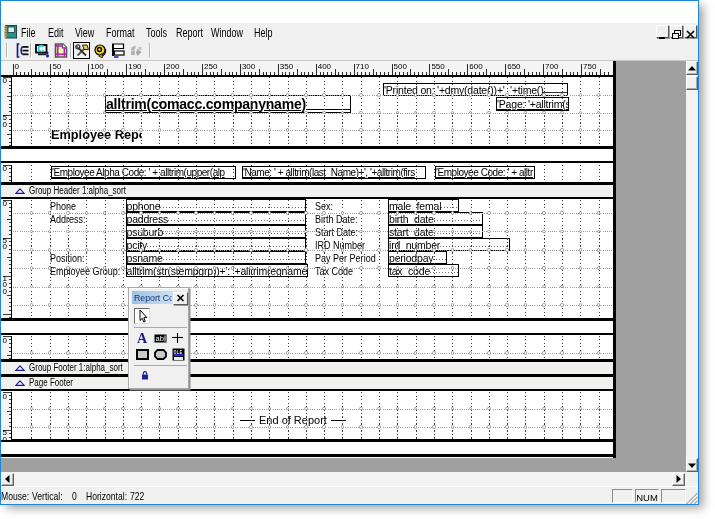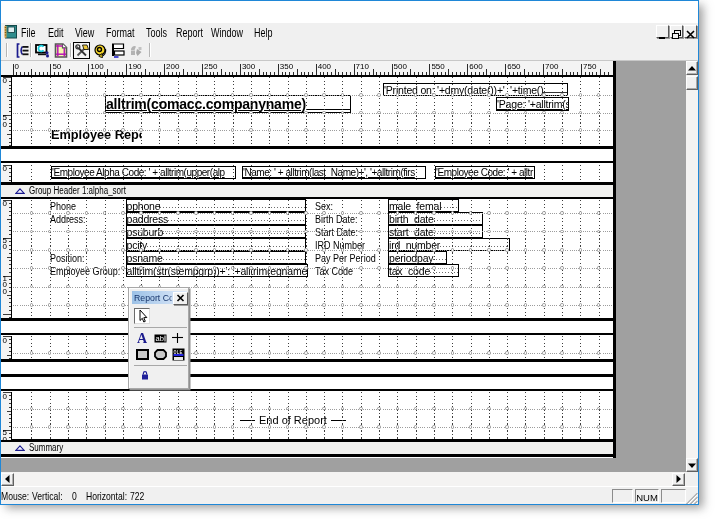--- a/index.html
+++ b/index.html
@@ -415,30 +415,36 @@
       <div class="" style="position: absolute; left: 1px; width: 612px; top: 123.5px; height: 12px; background: rgb(241, 241, 239); font-size: 11px;">
         <svg style="position:absolute;left:14px;top:3.5px" width="10" height="6">
           <polygon points="5,0.8 9.2,5.4 0.8,5.4" fill="#f4f4ff" stroke="#1b1b8e" stroke-width="1.1"></polygon>
         </svg>
         <span style="position:absolute;left:28px;top:0.5px;font-size:10px;transform:scaleX(0.8);transform-origin:0 0;white-space:nowrap">Group Header 1:alpha_sort</span>
       </div>
       <div class="" style="position: absolute; left: 1px; width: 612px; top: 135.5px; height: 2.5px; background: rgb(0, 0, 0);"></div>
       <div class="" style="position: absolute; left: 1px; width: 612px; top: 257px; height: 2.5px; background: rgb(0, 0, 0);"></div>
       <div class="" style="position: absolute; left: 1px; width: 612px; top: 271.5px; height: 2.5px; background: rgb(0, 0, 0);"></div>
       <div class="" style="position: absolute; left: 1px; width: 612px; top: 298px; height: 2.5px; background: rgb(0, 0, 0);"></div>
-      <div class="" style="position: absolute; left: 1px; width: 612px; top: 312.5px; height: 2.5px; background: rgb(0, 0, 0);"></div>
-      <div class="" style="position: absolute; left: 1px; width: 612px; top: 313px; height: 2.5px; background: rgb(0, 0, 0);"></div>
-      <div class="" style="position: absolute; left: 1px; width: 612px; top: 327.5px; height: 2.5px; background: rgb(0, 0, 0);"></div>
-      <div class="" style="position: absolute; left: 1px; width: 612px; top: 378px; height: 2.5px; background: rgb(0, 0, 0);"></div>
-      <div class="" style="position: absolute; left: 1px; width: 612px; top: 380.5px; height: 12px; background: rgb(241, 241, 239); font-size: 11px;">
+      <div class="" style="position: absolute; left: 1px; width: 612px; top: 300.5px; height: 12px; background: rgb(241, 241, 239); font-size: 11px;">
         <svg style="position:absolute;left:14px;top:3.5px" width="10" height="6">
           <polygon points="5,0.8 9.2,5.4 0.8,5.4" fill="#f4f4ff" stroke="#1b1b8e" stroke-width="1.1"></polygon>
         </svg>
-        <span style="position:absolute;left:28px;top:0.5px;font-size:10px;transform:scaleX(0.8);transform-origin:0 0;white-space:nowrap">Summary</span>
-      </div>
+        <span style="position:absolute;left:28px;top:0.5px;font-size:10px;transform:scaleX(0.8);transform-origin:0 0;white-space:nowrap">Group Footer 1:alpha_sort</span>
+      </div>
+      <div class="" style="position: absolute; left: 1px; width: 612px; top: 312.5px; height: 2.5px; background: rgb(0, 0, 0);"></div>
+      <div class="" style="position: absolute; left: 1px; width: 612px; top: 313px; height: 2.5px; background: rgb(0, 0, 0);"></div>
+      <div class="" style="position: absolute; left: 1px; width: 612px; top: 315.5px; height: 12px; background: rgb(241, 241, 239); font-size: 11px;">
+        <svg style="position:absolute;left:14px;top:3.5px" width="10" height="6">
+          <polygon points="5,0.8 9.2,5.4 0.8,5.4" fill="#f4f4ff" stroke="#1b1b8e" stroke-width="1.1"></polygon>
+        </svg>
+        <span style="position:absolute;left:28px;top:0.5px;font-size:10px;transform:scaleX(0.8);transform-origin:0 0;white-space:nowrap">Page Footer</span>
+      </div>
+      <div class="" style="position: absolute; left: 1px; width: 612px; top: 327.5px; height: 2.5px; background: rgb(0, 0, 0);"></div>
+      <div class="" style="position: absolute; left: 1px; width: 612px; top: 378px; height: 2.5px; background: rgb(0, 0, 0);"></div>
       <div class="" style="position: absolute; left: 1px; width: 612px; top: 392.5px; height: 3.5px; background: rgb(0, 0, 0);"></div>
       <div class="" style="position: absolute; left: 1px; top: 16px; width: 11px; height: 69px; background: rgb(244, 244, 244); border-right: 1px solid rgb(0, 0, 0); overflow: hidden;">
         <div style="position: absolute; height: 1px; background: rgb(58, 58, 58); right: 0px; width: 8px; top: 0px;"></div>
         <div style="position: absolute; height: 1px; background: rgb(58, 58, 58); right: 0px; width: 2px; top: 3.8px;"></div>
         <div style="position: absolute; height: 1px; background: rgb(58, 58, 58); right: 0px; width: 2px; top: 7.6px;"></div>
         <div style="position: absolute; height: 1px; background: rgb(58, 58, 58); right: 0px; width: 2px; top: 11.4px;"></div>
         <div style="position: absolute; height: 1px; background: rgb(58, 58, 58); right: 0px; width: 2px; top: 15.2px;"></div>
         <div style="position: absolute; height: 1px; background: rgb(58, 58, 58); right: 0px; width: 4px; top: 19px;"></div>
         <div style="position: absolute; height: 1px; background: rgb(58, 58, 58); right: 0px; width: 2px; top: 22.8px;"></div>
         <div style="position: absolute; height: 1px; background: rgb(58, 58, 58); right: 0px; width: 2px; top: 26.6px;"></div>

